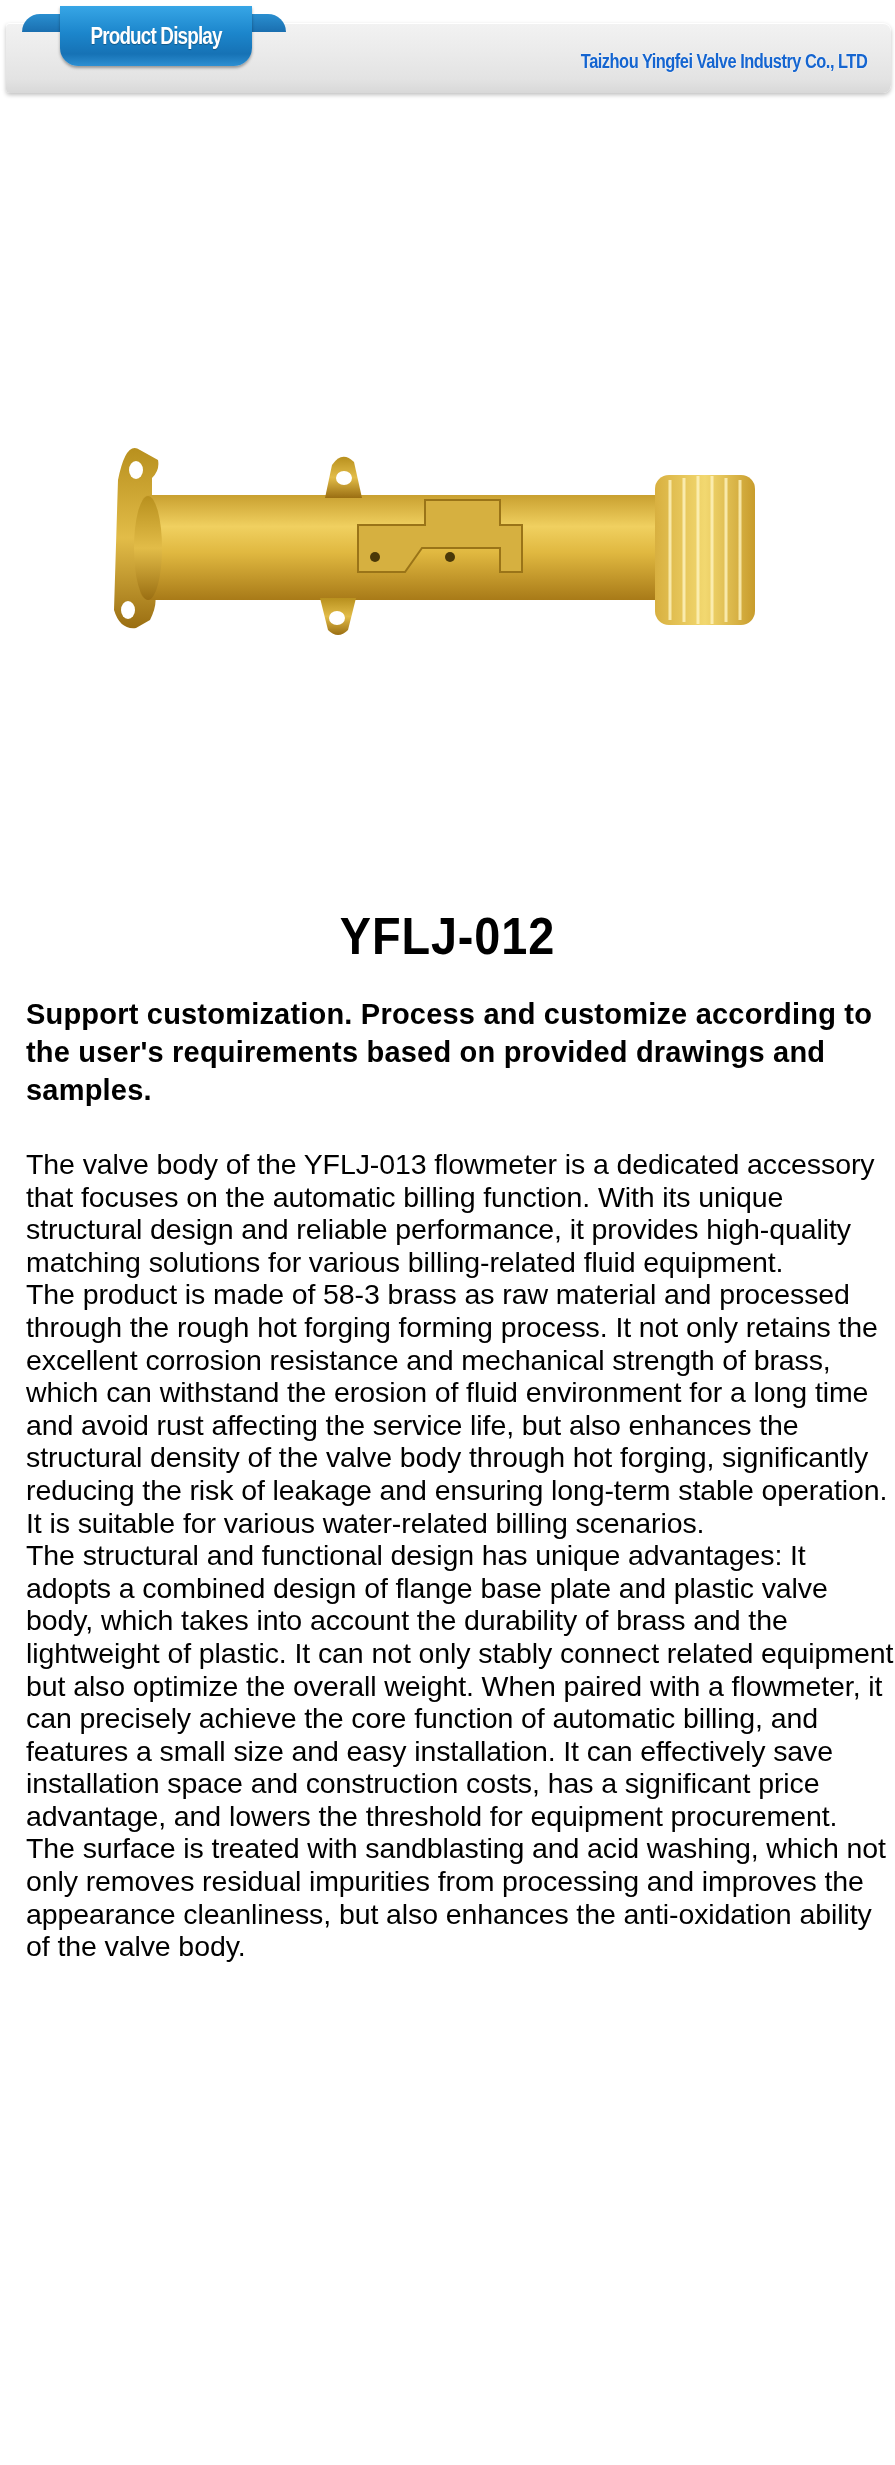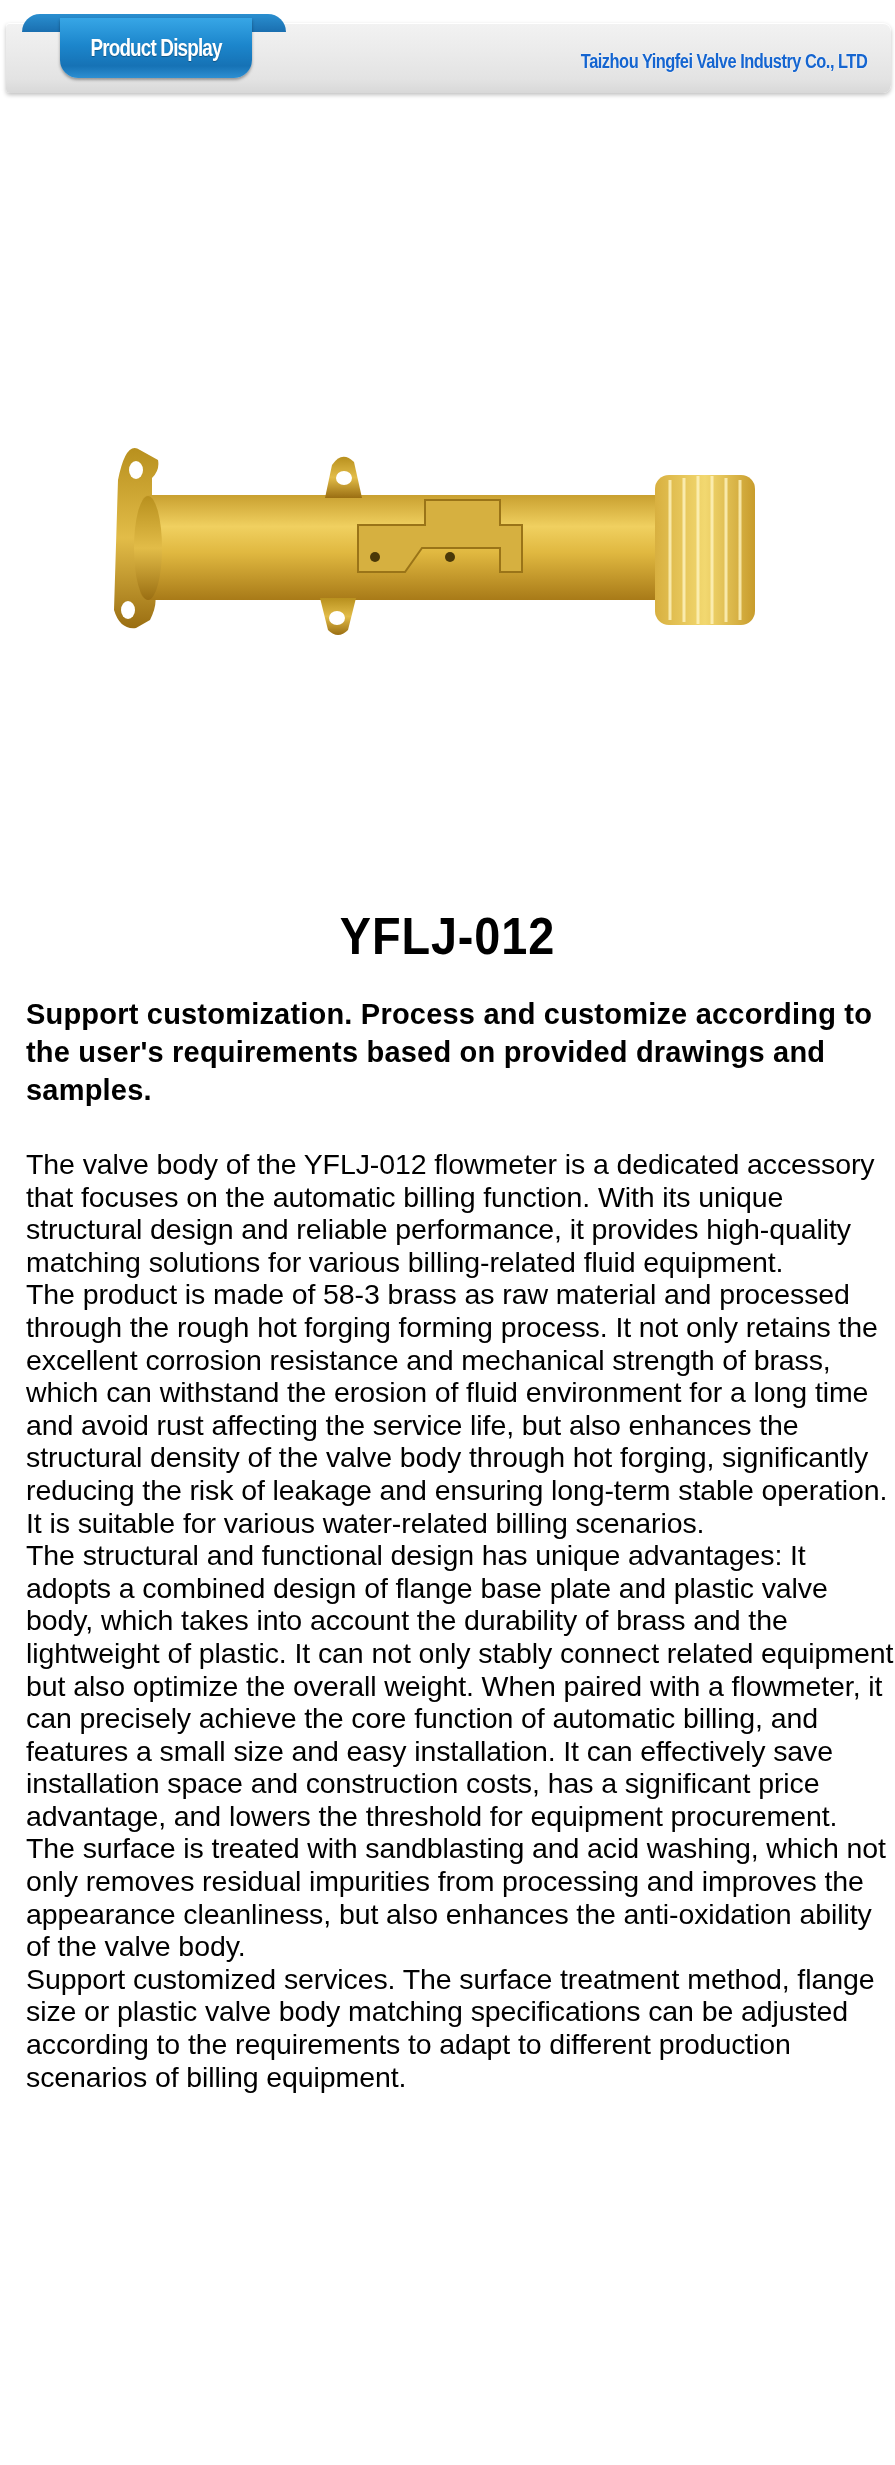--- a/index.html
+++ b/index.html
@@ -11,21 +11,21 @@
     background: linear-gradient(#f2f2f2 0%, #ebebeb 40%, #e3e3e3 80%, #d8d8d8 100%);
     border-radius: 4px 8px 8px 4px;
     box-shadow: 0 2px 4px rgba(0,0,0,0.25), inset 0 1px 0 #ffffff;
   }
   .ribbon-back {
     position: absolute; left: 22px; top: 14px; width: 264px; height: 18px;
     background: linear-gradient(#2a8fd0, #1a6fb0);
     border-radius: 20px 20px 0 0;
   }
   .ribbon {
-    position: absolute; left: 60px; top: 18px; width: 192px; height: 60px;
+    position: absolute; left: 60px; top: 6px; width: 192px; height: 60px;
     background: linear-gradient(#37a6e6 0%, #1c86cc 45%, #1672b5 80%, #2d8fd2 100%);
     border-radius: 0 0 18px 18px;
     box-shadow: 0 2px 3px rgba(0,0,0,0.35);
     display: flex; align-items: center; justify-content: center;
   }
   .ribbon-text {
     color: #ffffff; font-weight: bold; font-size: 23px; letter-spacing: -1px;
     transform: scaleX(0.82); white-space: nowrap;
     text-shadow: 0 1px 1px rgba(0,0,0,0.3);
   }
@@ -112,18 +112,17 @@
       <line x1="626" y1="58" x2="626" y2="202"></line>
       <line x1="640" y1="60" x2="640" y2="200"></line>
     </g>
   </svg>
 </div>
 
 <div class="model">YFLJ-012</div>
 <div class="tagline">Support customization. Process and customize according to the user's requirements based on provided drawings and samples.</div>
 
 <div class="body-text">
-  <p>The valve body of the YFLJ-012 flowmeter is a dedicated accessory that focuses on the automatic billing function. With its unique structural design and reliable performance, it provides high-quality matching solutions for various billing-related fluid equipment.</p>
+  <p>The valve body of the YFLJ-013 flowmeter is a dedicated accessory that focuses on the automatic billing function. With its unique structural design and reliable performance, it provides high-quality matching solutions for various billing-related fluid equipment.</p>
   <p>The product is made of 58-3 brass as raw material and processed through the rough hot forging forming process. It not only retains the excellent corrosion resistance and mechanical strength of brass, which can withstand the erosion of fluid environment for a long time and avoid rust affecting the service life, but also enhances the structural density of the valve body through hot forging, significantly reducing the risk of leakage and ensuring long-term stable operation. It is suitable for various water-related billing scenarios.</p>
   <p>The structural and functional design has unique advantages: It adopts a combined design of flange base plate and plastic valve body, which takes into account the durability of brass and the lightweight of plastic. It can not only stably connect related equipment but also optimize the overall weight. When paired with a flowmeter, it can precisely achieve the core function of automatic billing, and features a small size and easy installation. It can effectively save installation space and construction costs, has a significant price advantage, and lowers the threshold for equipment procurement.</p>
   <p>The surface is treated with sandblasting and acid washing, which not only removes residual impurities from processing and improves the appearance cleanliness, but also enhances the anti-oxidation ability of the valve body.</p>
-  <p>Support customized services. The surface treatment method, flange size or plastic valve body matching specifications can be adjusted according to the requirements to adapt to different production scenarios of billing equipment.</p>
 </div>
 
 </body></html>

